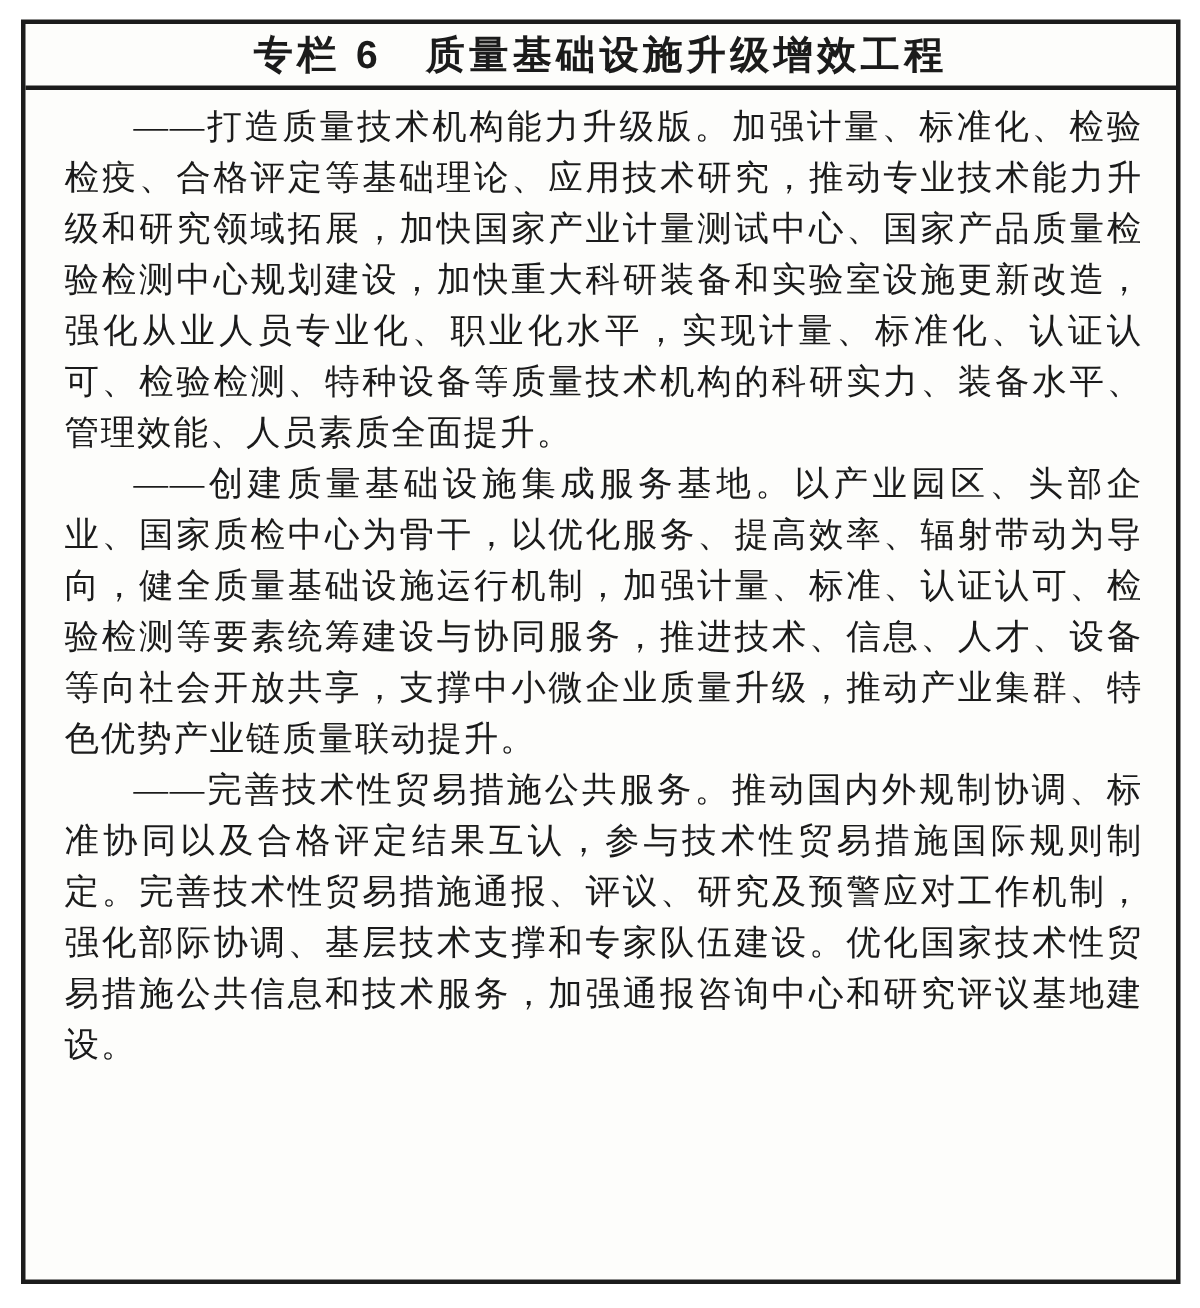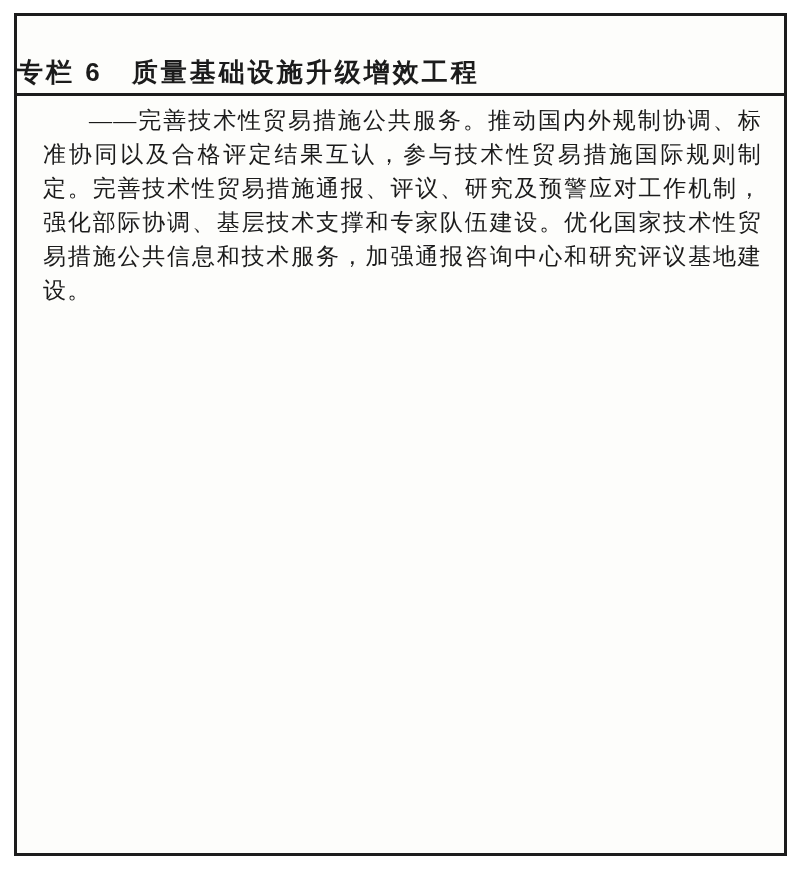--- a/index.html
+++ b/index.html
@@ -27,27 +27,26 @@
     width: 100%;
     height: 100%;
     border: 3px solid var(--line, #1c1c1c);
     background: var(--panel-bg, #fdfdfb);
   }
   .panel-title {
     box-sizing: border-box;
     height: 44px;
     line-height: 40px;
     border-bottom: 3px solid var(--line, #1c1c1c);
-    text-align: left;
+    text-align: center;
     font-weight: bold;
     font-size: 26px;
     letter-spacing: 3px;
     font-family: "Liberation Sans", "DejaVu Sans", sans-serif;
     white-space: pre;
-    margin-top: 36px;
   }
   .panel-body {
     box-sizing: border-box;
     padding: 8px 22px 10px 26px;
     font-size: 23px;
     line-height: 34px;
     letter-spacing: 1.2px;
     text-align: justify;
     text-justify: inter-ideograph;
   }
@@ -56,16 +55,18 @@
     text-indent: 2em;
   }
 </style>
 </head>
 <body>
 
 <div class="page">
   <div class="panel">
     <div class="panel-title">专栏 6　质量基础设施升级增效工程</div>
     <div class="panel-body">
+      <p>——打造质量技术机构能力升级版。加强计量、标准化、检验检疫、合格评定等基础理论、应用技术研究，推动专业技术能力升级和研究领域拓展，加快国家产业计量测试中心、国家产品质量检验检测中心规划建设，加快重大科研装备和实验室设施更新改造，强化从业人员专业化、职业化水平，实现计量、标准化、认证认可、检验检测、特种设备等质量技术机构的科研实力、装备水平、管理效能、人员素质全面提升。</p>
+      <p>——创建质量基础设施集成服务基地。以产业园区、头部企业、国家质检中心为骨干，以优化服务、提高效率、辐射带动为导向，健全质量基础设施运行机制，加强计量、标准、认证认可、检验检测等要素统筹建设与协同服务，推进技术、信息、人才、设备等向社会开放共享，支撑中小微企业质量升级，推动产业集群、特色优势产业链质量联动提升。</p>
       <p>——完善技术性贸易措施公共服务。推动国内外规制协调、标准协同以及合格评定结果互认，参与技术性贸易措施国际规则制定。完善技术性贸易措施通报、评议、研究及预警应对工作机制，强化部际协调、基层技术支撑和专家队伍建设。优化国家技术性贸易措施公共信息和技术服务，加强通报咨询中心和研究评议基地建设。</p>
     </div>
   </div>
 </div>
 
 </body></html>

